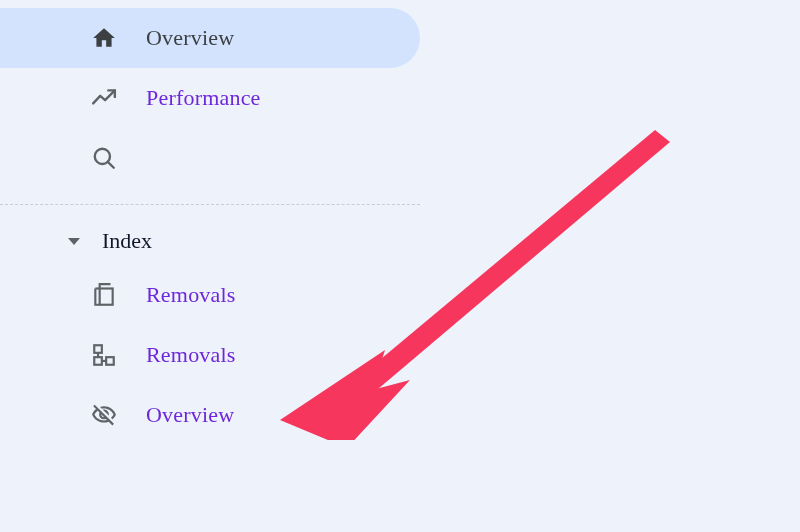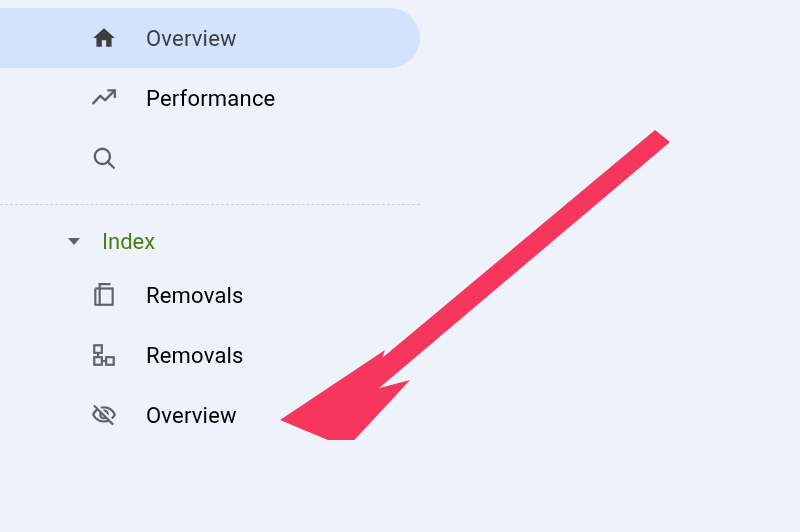--- a/index.html
+++ b/index.html
@@ -11,31 +11,32 @@
       font-family: 'Google Sans', Roboto, Arial, sans-serif;
       background: #eef2fa;
       width: 800px;
       height: 532px;
       overflow: hidden;
       position: relative;
     }
     .sidebar {
       width: 420px;
       padding-top: 8px;
+      font-family: Liberation Serif, serif;
     }
     .nav-item {
       display: flex;
       align-items: center;
       height: 60px;
       padding-left: 90px;
       cursor: pointer;
       border-top-right-radius: 30px;
       border-bottom-right-radius: 30px;
       margin-right: 0;
-      color: #000000;
+      color: #6d28d9;
       font-size: 22px;
       font-weight: 400;
       letter-spacing: 0.2px;
     }
     .nav-item.active {
       background: #d3e3fd;
       color: #3c4043;
     }
     .nav-item .icon {
       width: 28px;
@@ -58,21 +59,21 @@
       border-top: 1px dashed #c8cdd4;
       margin: 16px 0 12px 0;
       width: 100%;
     }
     .section-header {
       display: flex;
       align-items: center;
       padding-left: 68px;
       height: 48px;
       cursor: pointer;
-      color: #4d7c0f;
+      color: #0f172a;
       font-size: 22px;
       font-weight: 400;
     }
     .section-header .chevron {
       width: 0;
       height: 0;
       border-left: 6px solid transparent;
       border-right: 6px solid transparent;
       border-top: 7px solid #5f6368;
       margin-right: 22px;

